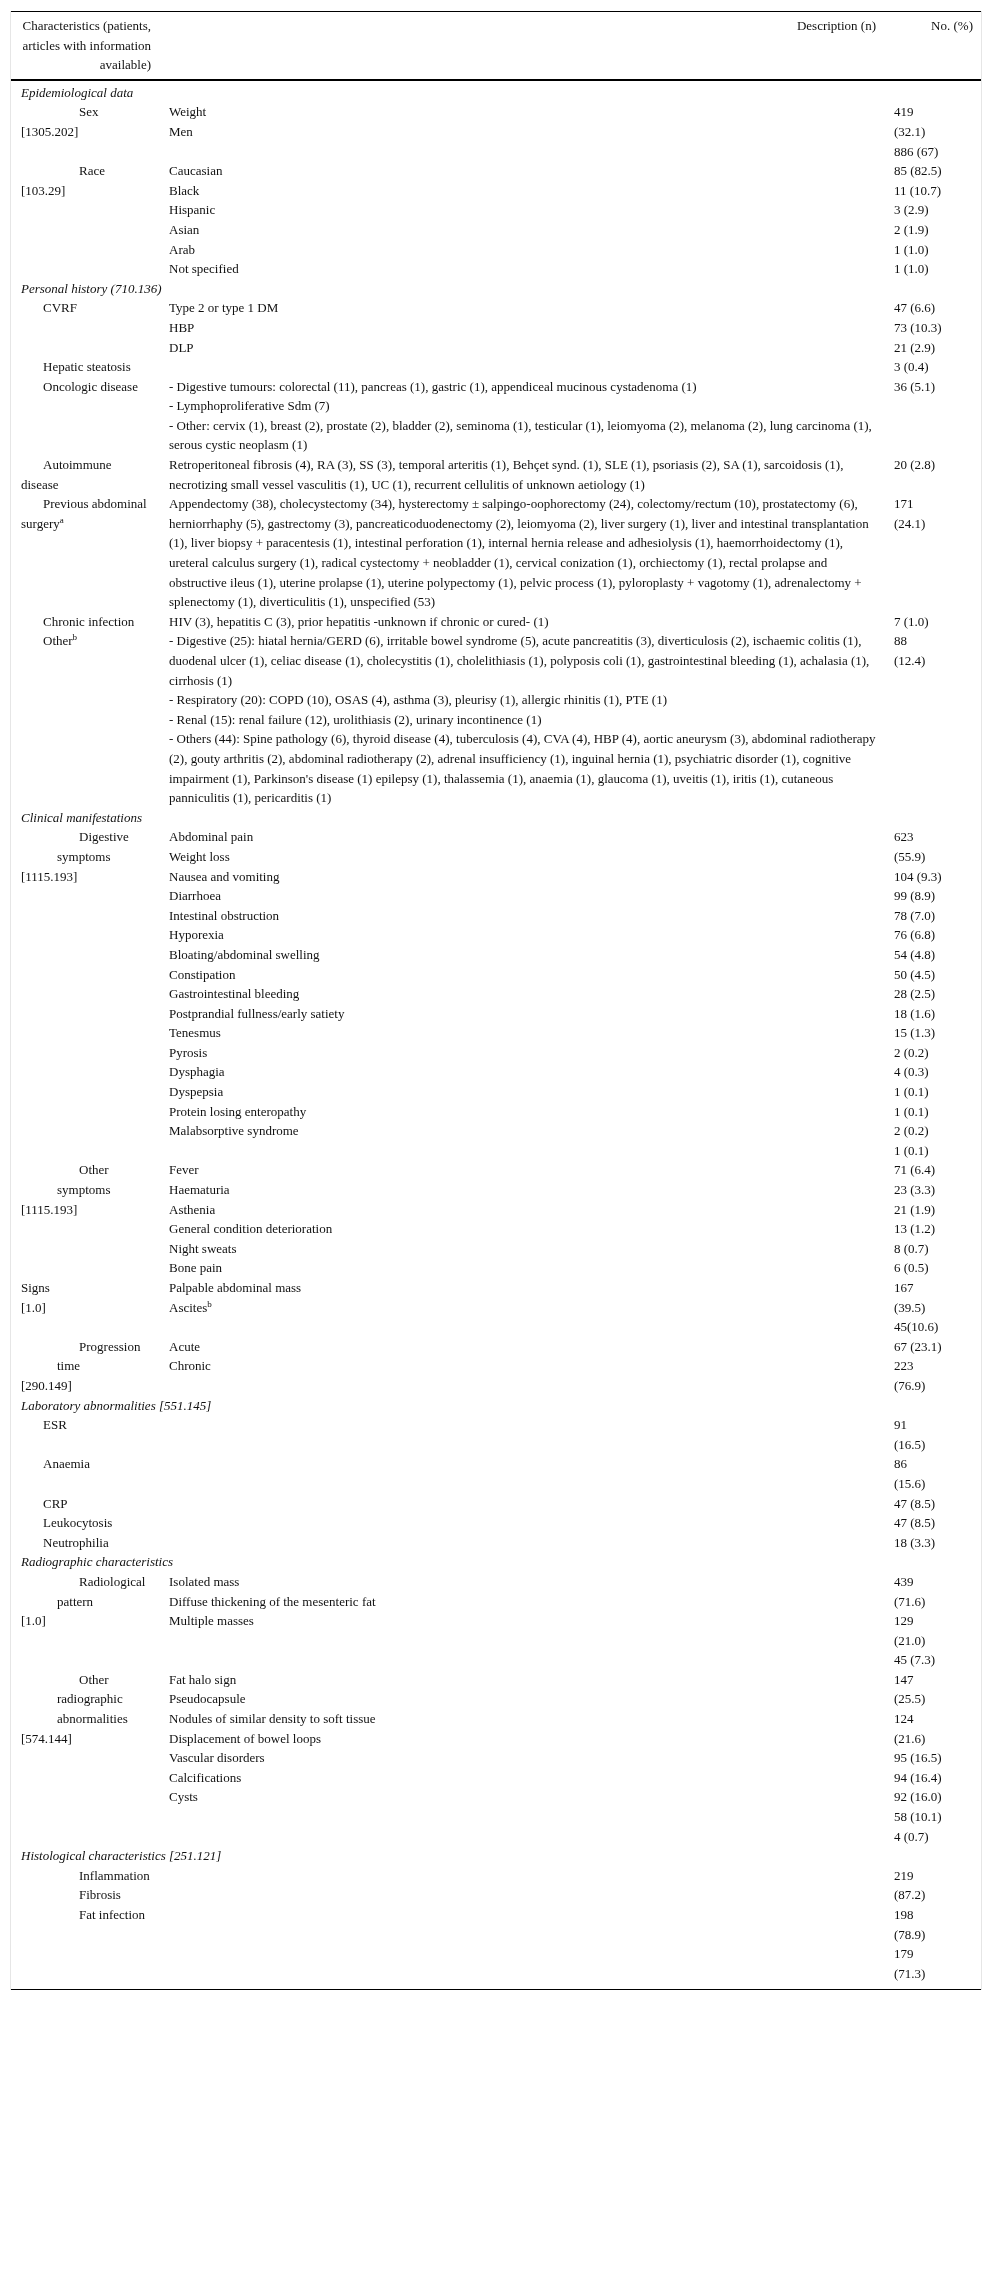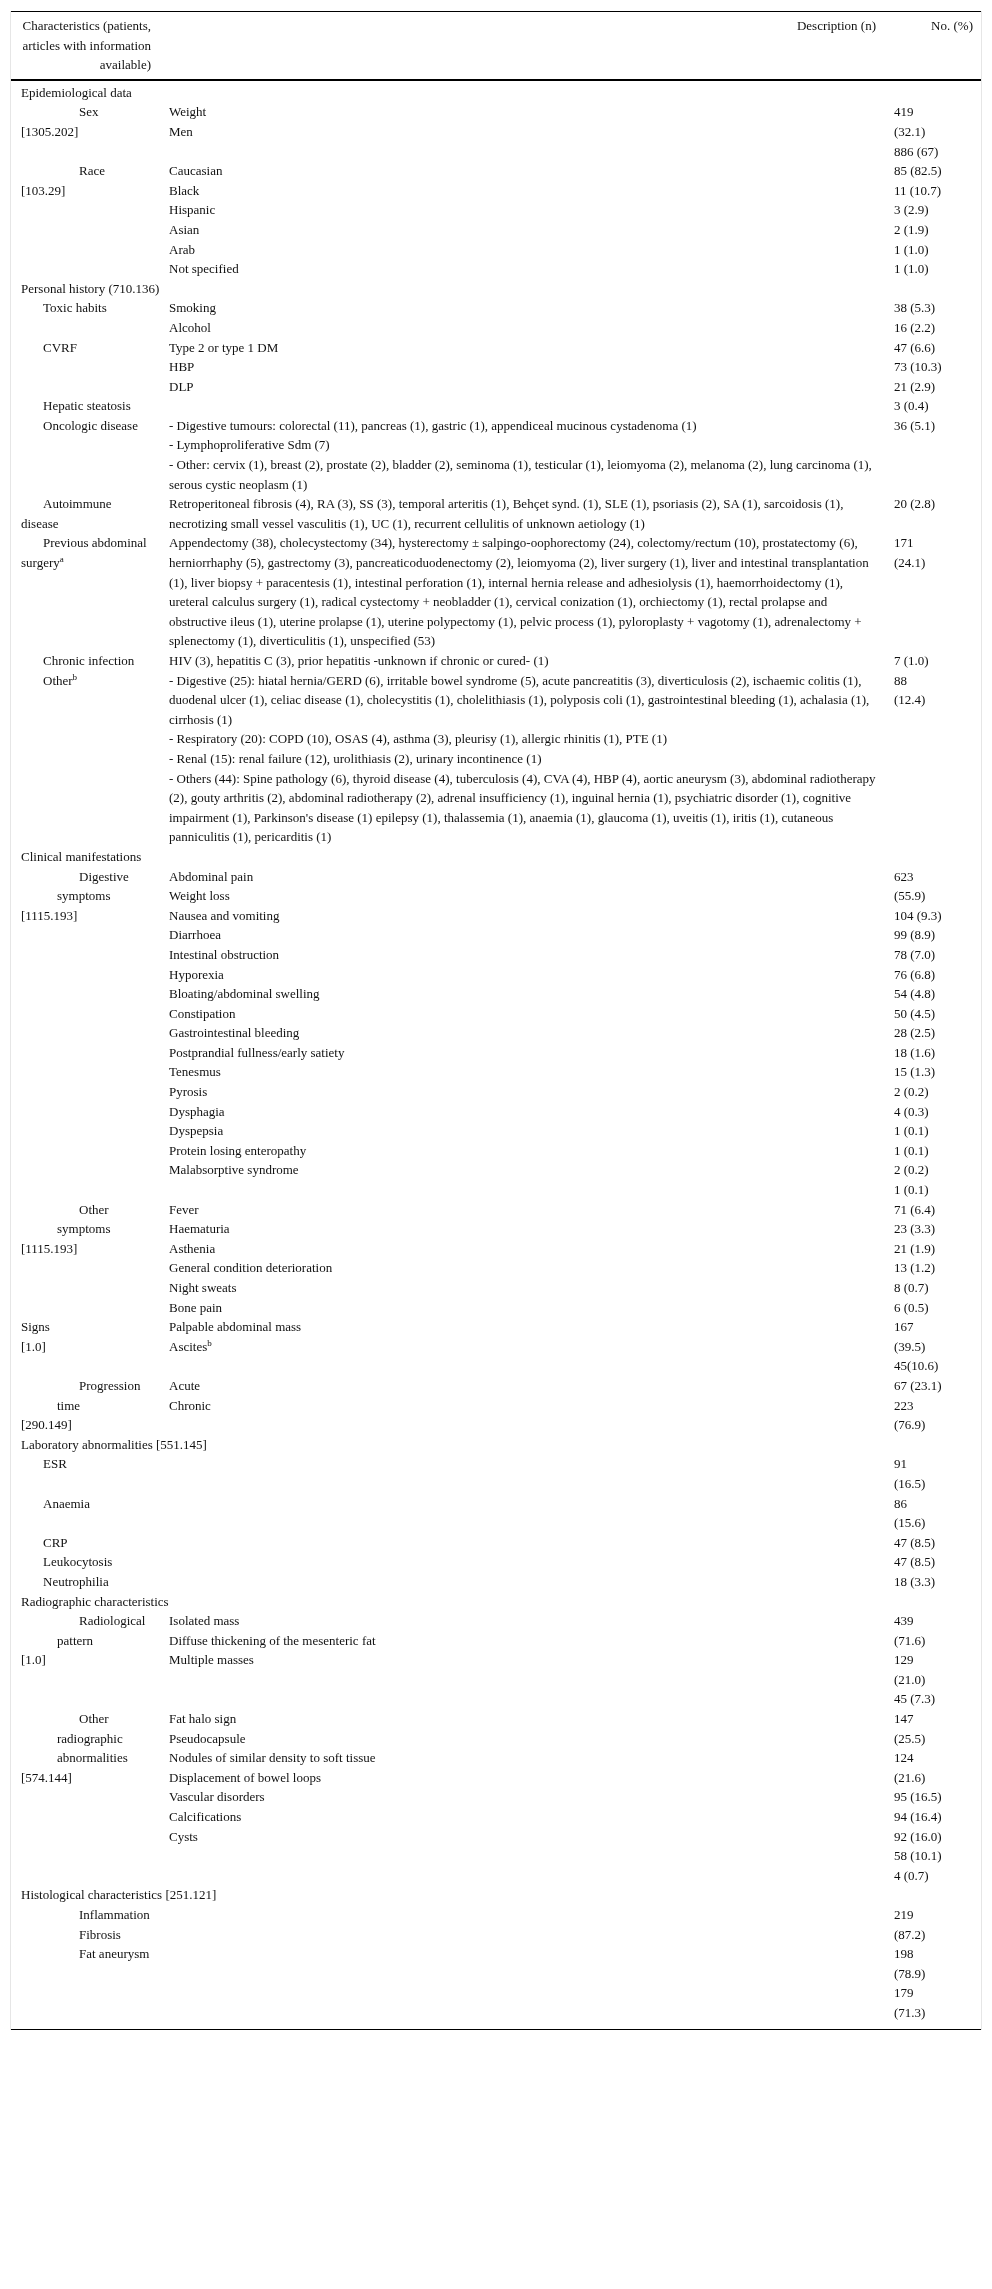--- a/index.html
+++ b/index.html
@@ -8,21 +8,21 @@
   table { border-collapse: collapse; width: 100%; table-layout: fixed; }
   col.c1 { width: 148px; }
   col.c2 { width: 725px; }
   col.c3 { width: 97px; }
   thead tr { border-top: 1.5px solid #000; border-bottom: 2.5px solid #000; }
   th { font-weight: normal; text-align: right; vertical-align: top; padding: 4px 8px 4px 10px; line-height: 19.6px; }
   td { vertical-align: top; padding: 0 8px 0 10px; line-height: 19.6px; }
   tbody tr.first td { padding-top: 2px; }
   tbody tr:last-child td { padding-bottom: 6px; }
   tbody { border-bottom: 1.5px solid #000; }
-  .section td { padding-top: 0; }
+  .section td { font-style: italic; padding-top: 0; }
   .lbl { text-indent: 22px; margin-left: 36px; }
   .stack div { line-height: 19.6px; }
   sup { font-size: 9px; line-height: 0; vertical-align: super; }
   .num { padding-left: 10px; }
 </style>
 </head>
 <body>
 
 <div class="tbl-wrap">
 <table>
@@ -76,31 +76,20 @@
             <div>11 (10.7)</div>
             <div>3 (2.9)</div>
             <div>2 (1.9)</div>
             <div>1 (1.0)</div>
             <div>1 (1.0)</div>
           </td>
     </tr>
 
     <tr class="section">
       <td colspan="3">Personal history (710.136)</td>
-    </tr>
-    <tr>
-      <td class="lbl">Toxic habits</td>
-      <td class="stack">
-            <div>Smoking</div>
-            <div>Alcohol</div>
-          </td>
-      <td class="stack num">
-            <div>38 (5.3)</div>
-            <div>16 (2.2)</div>
-          </td>
     </tr>
     <tr>
       <td class="lbl">CVRF</td>
       <td class="stack">
             <div>Type 2 or type 1 DM</div>
             <div>HBP</div>
             <div>DLP</div>
           </td>
       <td class="stack num">
             <div>47 (6.6)</div>
@@ -336,21 +325,21 @@
           </td>
     </tr>
 
     <tr class="section">
       <td colspan="3">Histological characteristics [251.121]</td>
     </tr>
     <tr>
       <td class="stack">
             <div class="lbl">Inflammation</div>
             <div class="lbl">Fibrosis</div>
-            <div class="lbl">Fat aneurysm</div>
+            <div class="lbl">Fat infection</div>
           </td>
       <td></td>
       <td class="stack num">
             <div>219</div>
             <div>(87.2)</div>
             <div>198</div>
             <div>(78.9)</div>
             <div>179</div>
             <div>(71.3)</div>
           </td>

